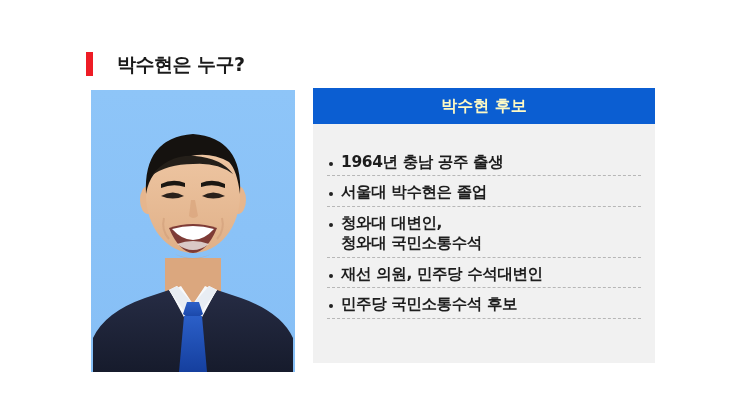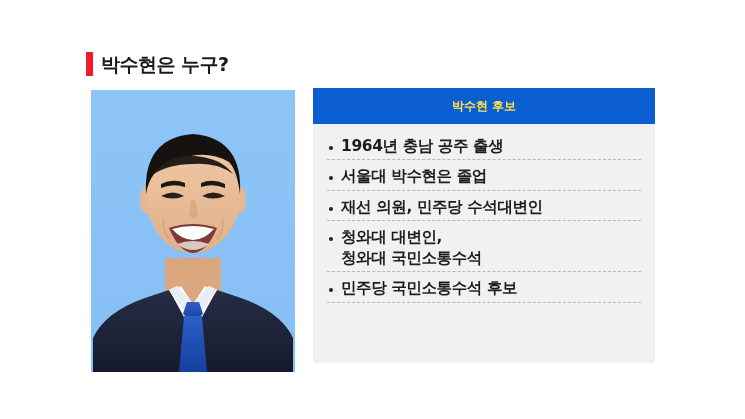--- a/index.html
+++ b/index.html
@@ -8,21 +8,21 @@
     background:#ffffff;
     font-family:"DejaVu Sans","Liberation Sans",sans-serif;
     overflow:hidden;
     position:relative;
   }
   .page{position:absolute;left:0;top:0;width:745px;height:419px;background:#fff;}
 
   
   .headline{
     position:absolute;left:86px;top:52px;
-    display:flex;align-items:center;gap:8px;
+    display:flex;align-items:center;gap:24px;
   }
   .redbar{
     width:7px;height:24px;background:#ee1c25;display:block;flex:none;
   }
   .headline-text{
     font-size:19px;font-weight:bold;color:#1a1a1a;
     letter-spacing:-0.5px;white-space:nowrap;line-height:1;
   }
 
   
@@ -36,33 +36,33 @@
   
   .panel{
     position:absolute;left:313px;top:88px;width:342px;height:275px;
     background:#f1f1f1;
   }
   .panel-header{
     height:36px;background:#0b5ed2;
     display:flex;align-items:center;justify-content:center;
   }
   .panel-header .title{
-    color:#fde047;font-size:12px;font-weight:bold;letter-spacing:0px;
+    color:#fef9c3;font-size:16px;font-weight:bold;letter-spacing:0px;
     line-height:1;
   }
   .panel-body{
     padding:10px 14px 0 14px;
   }
   .bullet-row{
     display:flex;align-items:flex-start;
     padding-bottom:3px;
     border-bottom:1px dashed #b7b7b7;
     margin-bottom:6px;
   }
-  .bullet-row:first-child{margin-top:2px;}
+  .bullet-row:first-child{margin-top:18px;}
   .bullet-dot{
     flex:none;width:4px;height:4px;border-radius:50%;
     background:#222;margin:10px 8px 0 2px;
   }
   .bullet-text{
     font-size:15.5px;font-weight:bold;color:#1d1d1d;
     line-height:1.32;letter-spacing:-0.4px;
   }
   .bullet-text .l2{display:block;}
 </style>
@@ -155,29 +155,29 @@
       <div class="bullet-row">
         <span class="bullet-dot"></span>
         <span class="bullet-text">
           <span class="l2">서울대 박수현은 졸업</span>
         </span>
       </div>
 
       <div class="bullet-row">
         <span class="bullet-dot"></span>
         <span class="bullet-text">
-          <span>재선 의원, 민주당 수석대변인</span>
+          <span>청와대 대변인,</span>
+          <span class="l2">청와대 국민소통수석</span>
         </span>
       </div>
 
       <div class="bullet-row">
         <span class="bullet-dot"></span>
         <span class="bullet-text">
-          <span>청와대 대변인,</span>
-          <span class="l2">청와대 국민소통수석</span>
+          <span>재선 의원, 민주당 수석대변인</span>
         </span>
       </div>
 
       <div class="bullet-row">
         <span class="bullet-dot"></span>
         <span class="bullet-text">
           <span>민주당 국민소통수석 후보</span>
         </span>
       </div>
 

